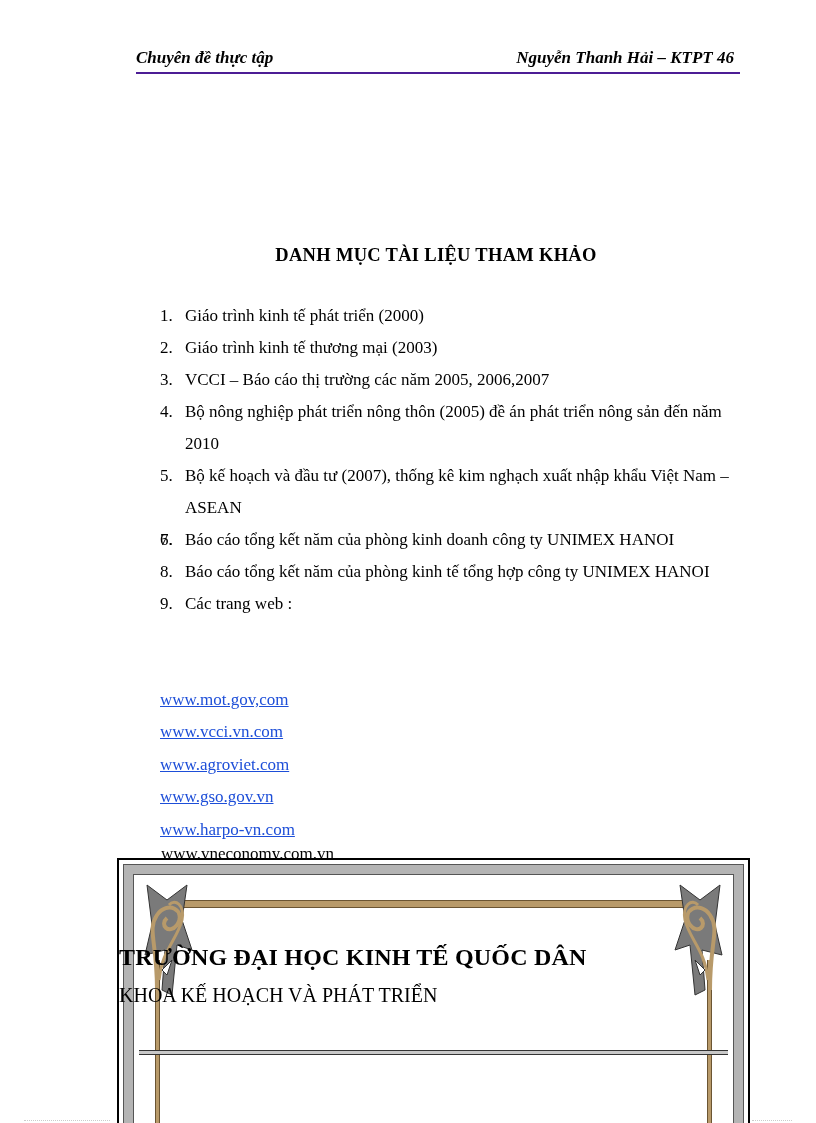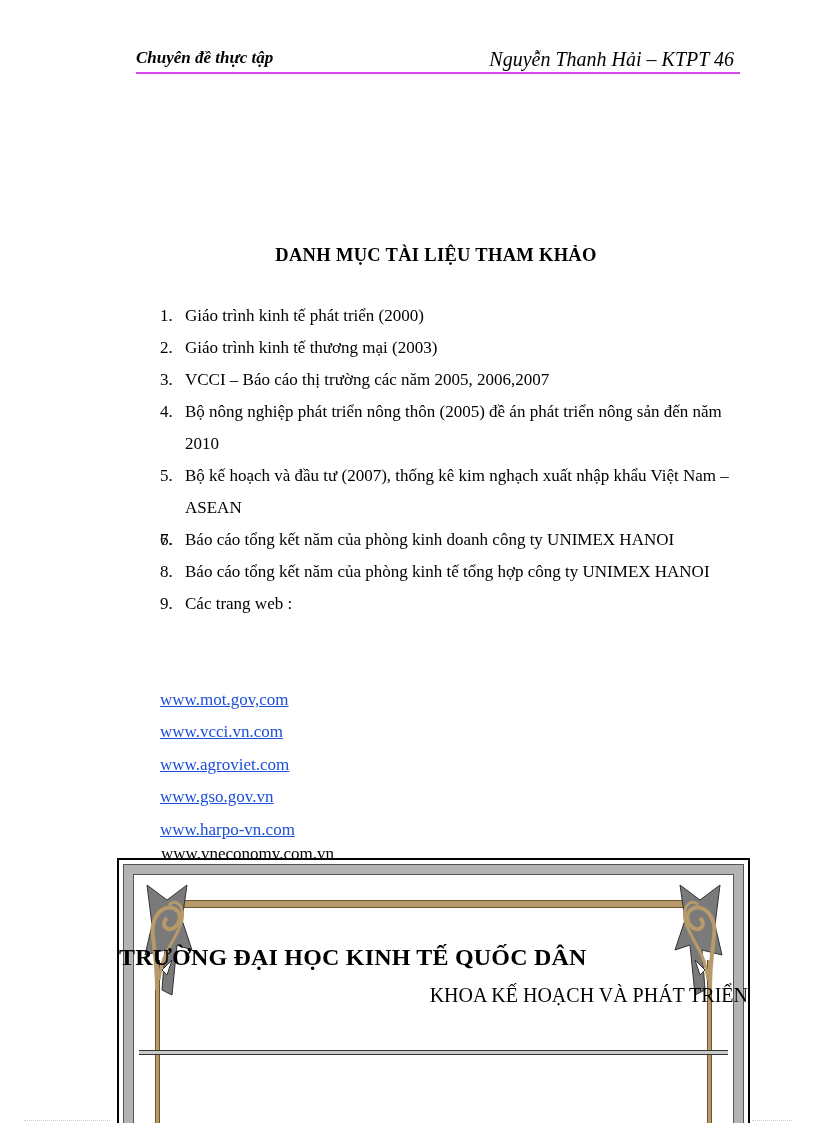--- a/index.html
+++ b/index.html
@@ -1,22 +1,22 @@
 <!DOCTYPE html>
 <html><head>
   <meta charset="utf-8">
   <style>
     html, body { margin: 0; padding: 0; background: #ffffff; }
     body { width: 816px; height: 1123px; position: relative; overflow: hidden;
            font-family: "Liberation Serif", "DejaVu Serif", serif; color: #000; }
 
     .header { position: absolute; left: 136px; top: 48px; width: 604px; height: 24px;
-              border-bottom: 2px solid #d946ef; }
+              border-bottom: 2px solid #4c1d95; }
     .header .left { position: absolute; left: 0; top: 0; font-size: 17px; font-weight: bold; font-style: italic; }
-    .header .right { position: absolute; right: 6px; top: 0; font-size: 20px; font-weight: normal; font-style: italic; }
+    .header .right { position: absolute; right: 6px; top: 0; font-size: 17px; font-weight: bold; font-style: italic; }
 
     .doc-title { position: absolute; left: 0; width: 872px; top: 245px; text-align: center;
                  font-size: 18.5px; font-weight: bold; letter-spacing: 0.3px; }
 
     .ref-list { position: absolute; left: 160px; top: 300px; width: 600px; margin: 0; padding: 0; list-style: none;
                 font-size: 17px; line-height: 32px; }
     .ref-item { position: relative; padding-left: 25px; }
     .ref-num { position: absolute; left: 0; top: 0; }
 
     .links { position: absolute; left: 160px; top: 684px; font-size: 17px; line-height: 32.4px; }
@@ -35,21 +35,21 @@
     .gold-right { position: absolute; right: 36px; top: 100px; width: 3px; bottom: -10px;
                   background: #b89a6a; border-left: 1px solid #6b5533; border-right: 1px solid #6b5533; }
     .rule { position: absolute; left: 20px; right: 20px; top: 190px; height: 3px;
             border-top: 1px solid #333; border-bottom: 1px solid #333; background: #c8c8c8; }
     .ornament { position: absolute; top: 20px; width: 60px; height: 120px; }
     .ornament.left { left: 18px; }
     .ornament.right { right: 18px; transform: scaleX(-1); }
 
     .uni-name { position: absolute; left: 0; right: 0; top: 84px; text-align: left;
                 font-size: 24px; font-weight: bold; letter-spacing: 0.2px; }
-    .faculty { position: absolute; left: 0; right: 0; top: 124px; text-align: right;
+    .faculty { position: absolute; left: 0; right: 0; top: 124px; text-align: left;
                font-size: 20px; }
 
     .page-edge { position: absolute; top: 1120px; height: 1px; border-top: 1px dotted #ccc; }
   </style>
 </head>
 <body>
 
 <div class="header">
   <span class="left">Chuyên đề thực tập</span>
   <span class="right">Nguyễn Thanh Hải – KTPT 46</span>

